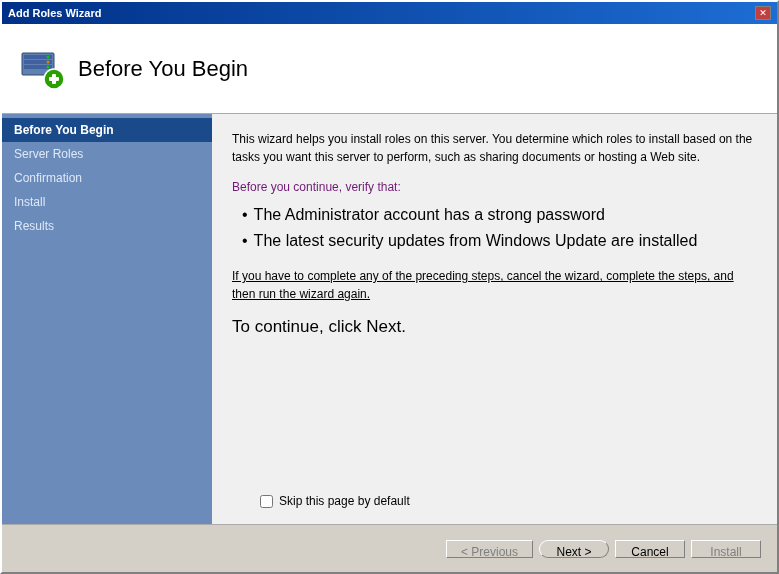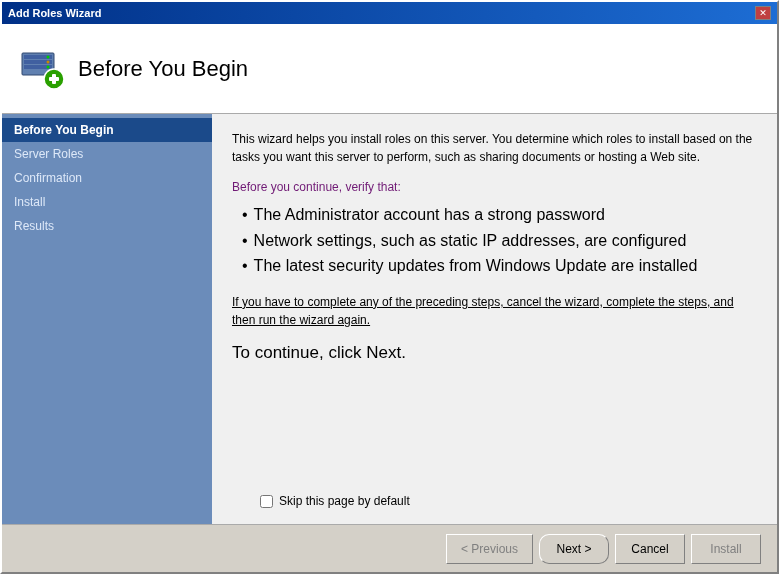--- a/index.html
+++ b/index.html
@@ -197,21 +197,21 @@
 
     .btn {
       padding: 4px 14px;
       font-size: 12px;
       background: #d4d0c8;
       border: 1px solid #808080;
       border-top-color: #fff;
       border-left-color: #fff;
       cursor: pointer;
       min-width: 70px;
-      height: 30px;
+      height: 18px;
     }
 
     .btn-next {
       background: #d4d0c8;
       border-radius: 10px;
     }
 
     .btn:disabled {
       color: #808080;
     }
@@ -266,21 +266,20 @@
     </div>
 
     <div class="main-content">
       <div class="content-body">
         <p class="intro-text">This wizard helps you install roles on this server. You determine which roles to install based on the tasks you want this server to perform, such as sharing documents or hosting a Web site.</p>
 
         <p class="verify-label">Before you continue, verify that:</p>
 
         <div class="bullet-list">
           <div class="bullet-item">The Administrator account has a strong password</div>
-          <div class="bullet-item">Network settings, such as static IP addresses, are configured</div>
           <div class="bullet-item">The latest security updates from Windows Update are installed</div>
         </div>
 
         <p class="cancel-note">If you have to complete any of the preceding steps, cancel the wizard, complete the steps, and then run the wizard again.</p>
 
         <p class="continue-text">To continue, click Next.</p>
       </div>
 
       <div class="skip-section">
         <label class="skip-label">

